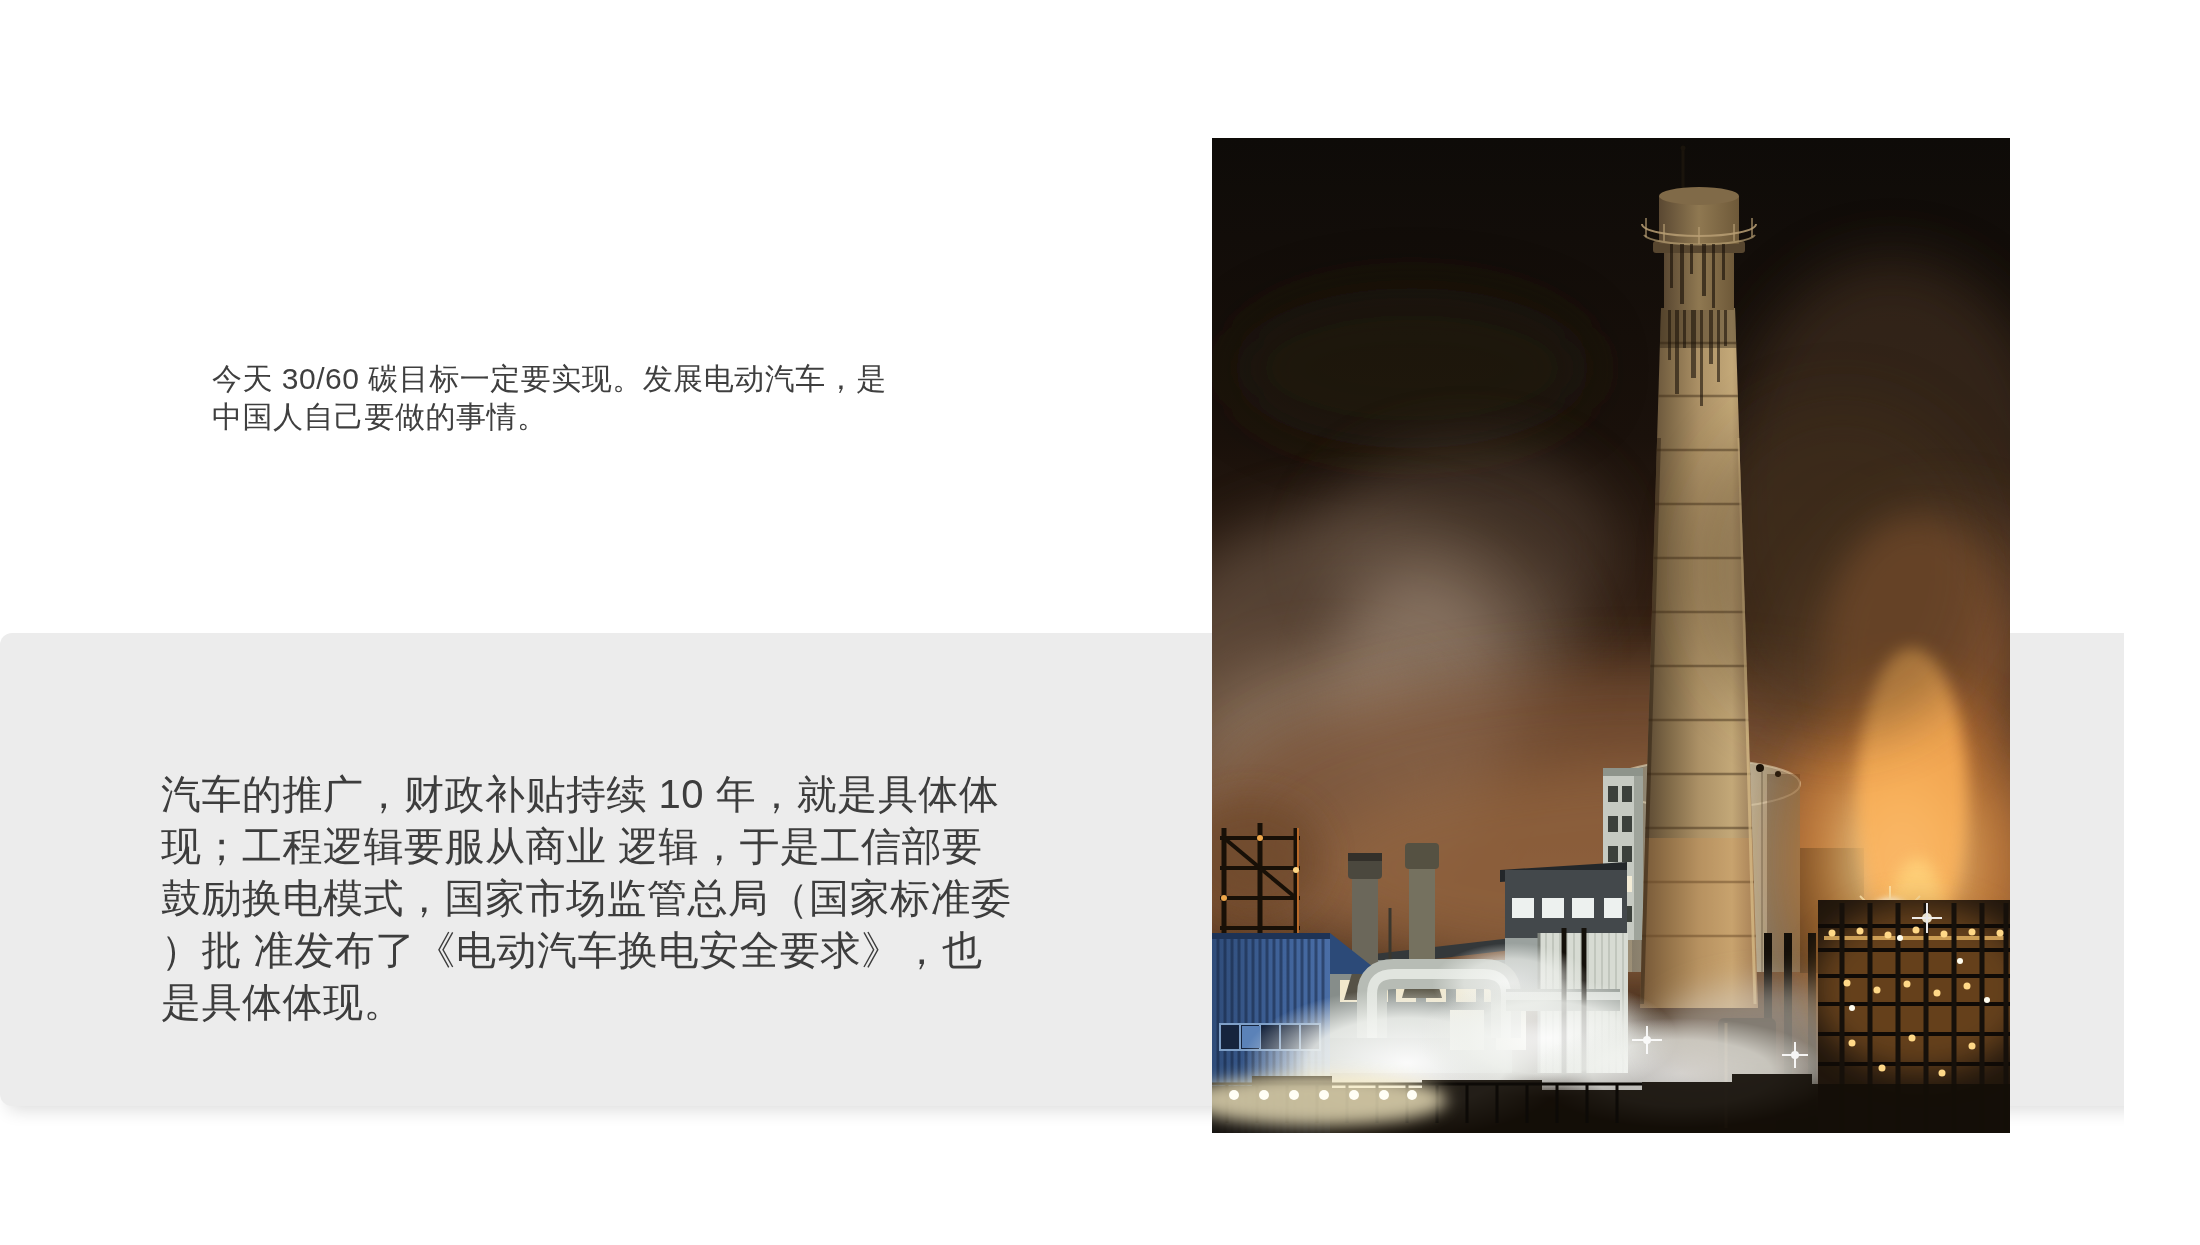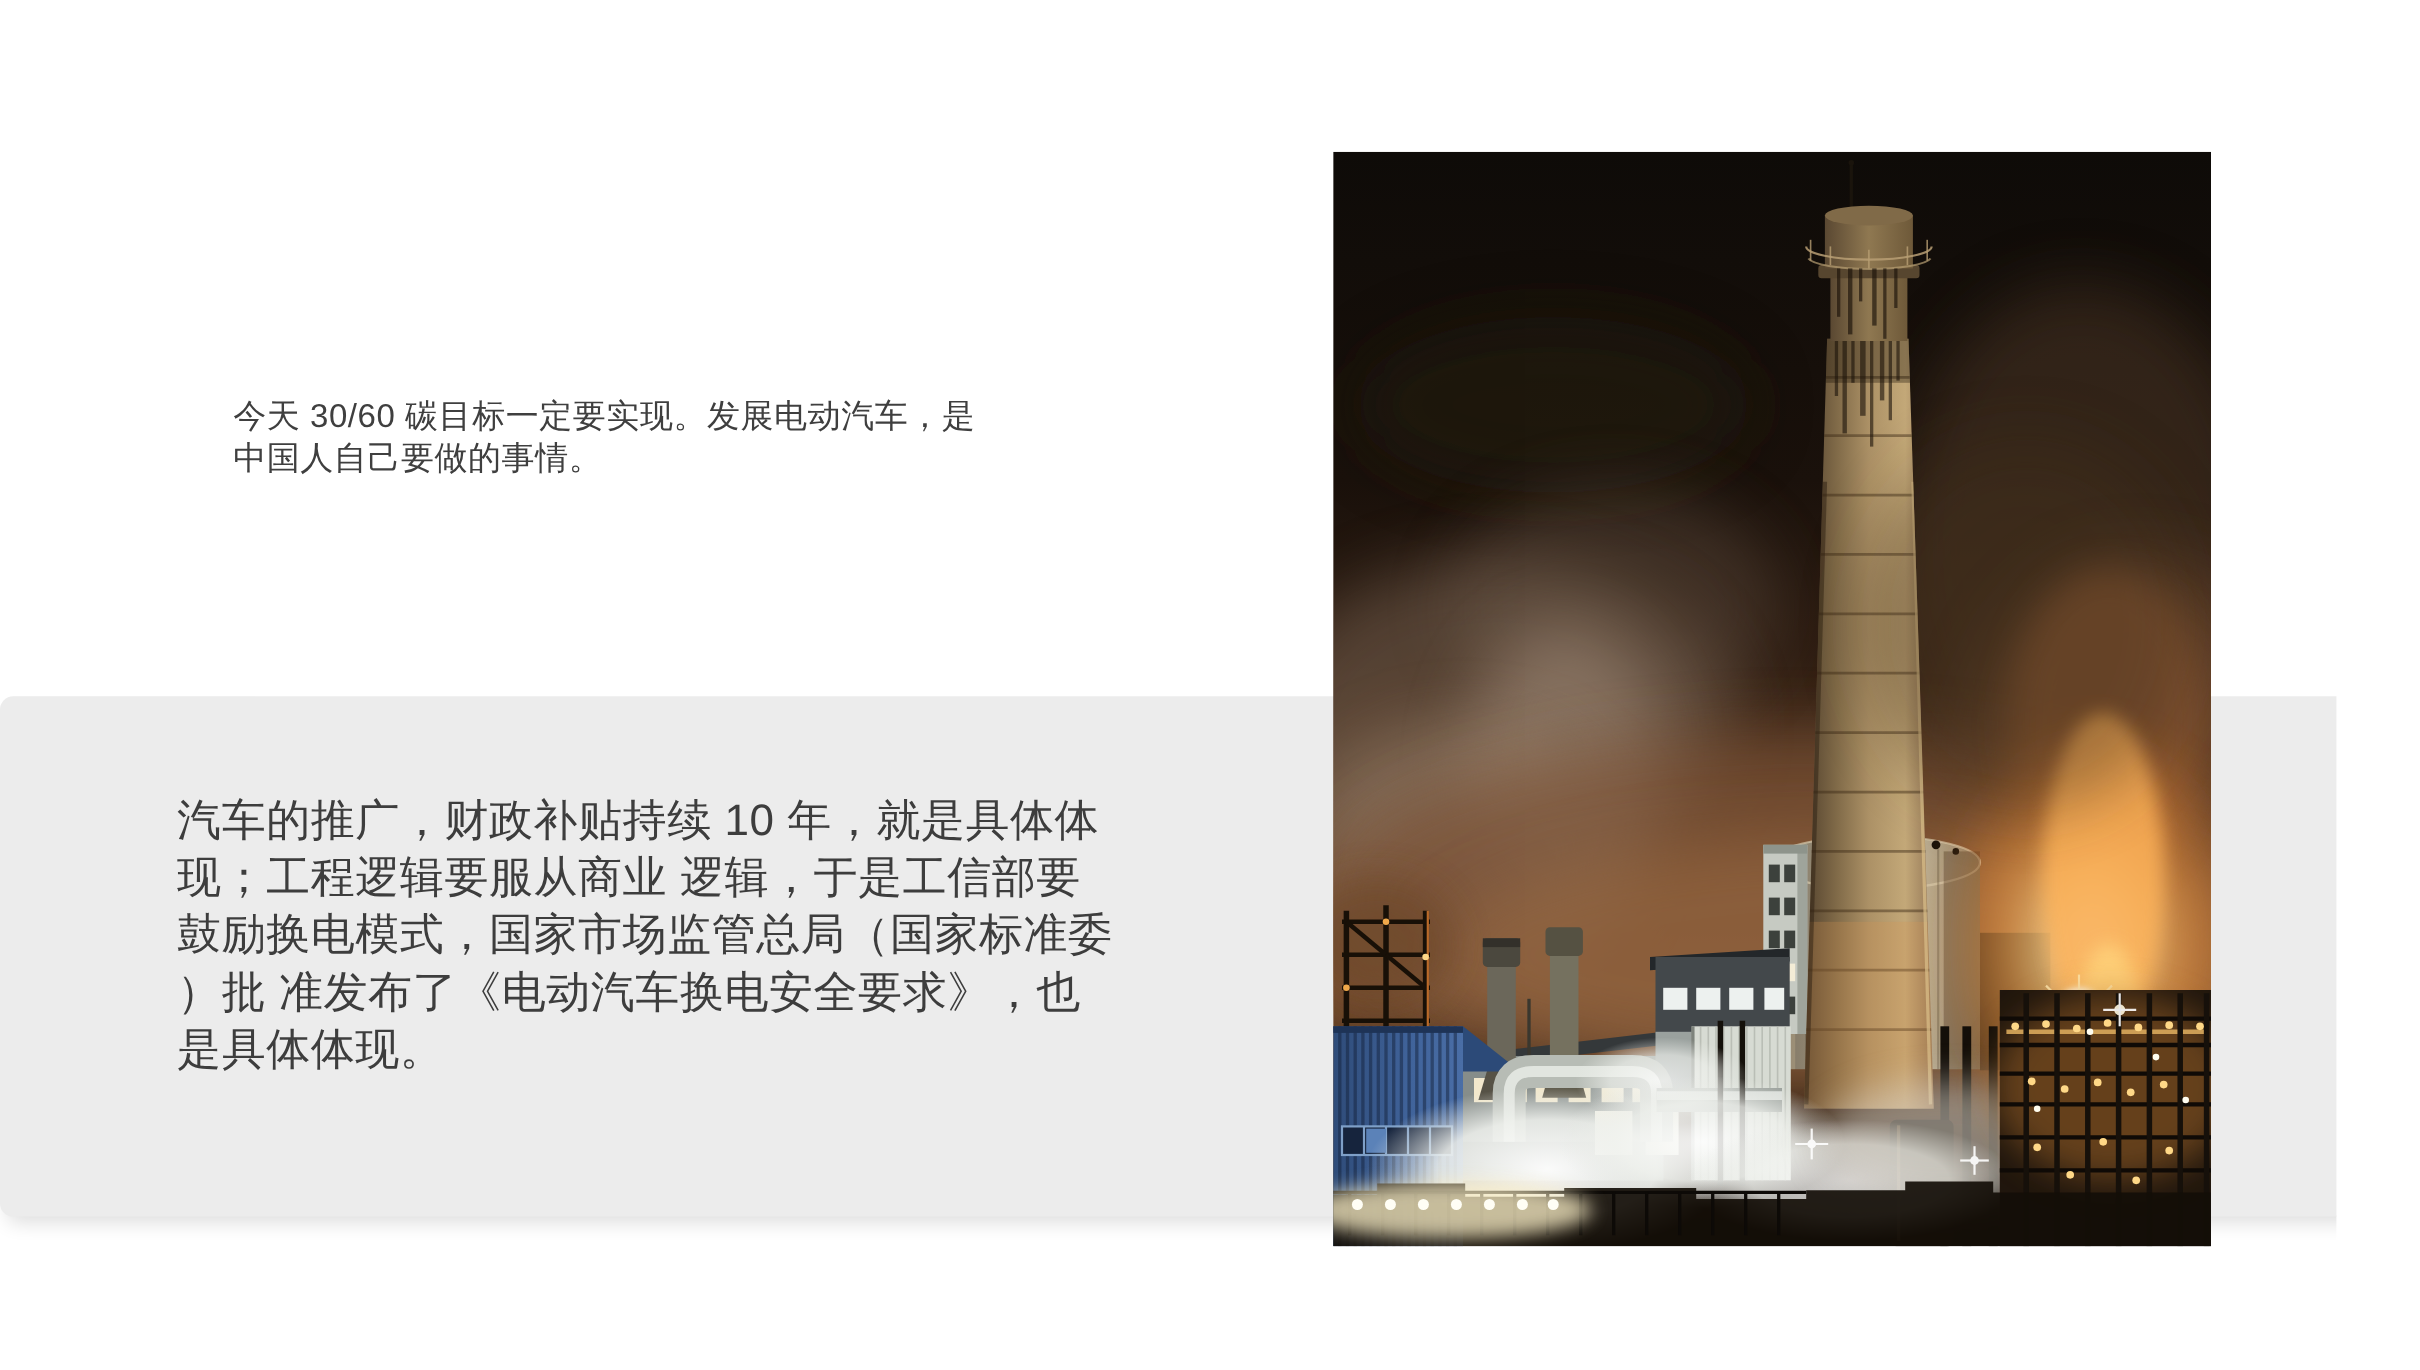--- a/index.html
+++ b/index.html
@@ -23,21 +23,21 @@
   .gray-band{
     position:absolute;
     left:0;top:633px;
     width:2200px;height:473px;
     background:#ececec;
     border-radius:12px;
     box-shadow:0 12px 18px -8px rgba(0,0,0,0.14);
   }
   .band-text{
     position:absolute;
-    left:161px;top:720px;width:980px;
+    left:161px;top:768px;width:980px;
     color:#3d3d3d;
     font-size:40px;line-height:52px;
     white-space:pre-line;
     letter-spacing:0.5px;
   }
   .photo{
     position:absolute;
     left:1212px;top:138px;
     width:798px;height:995px;
     display:block;

